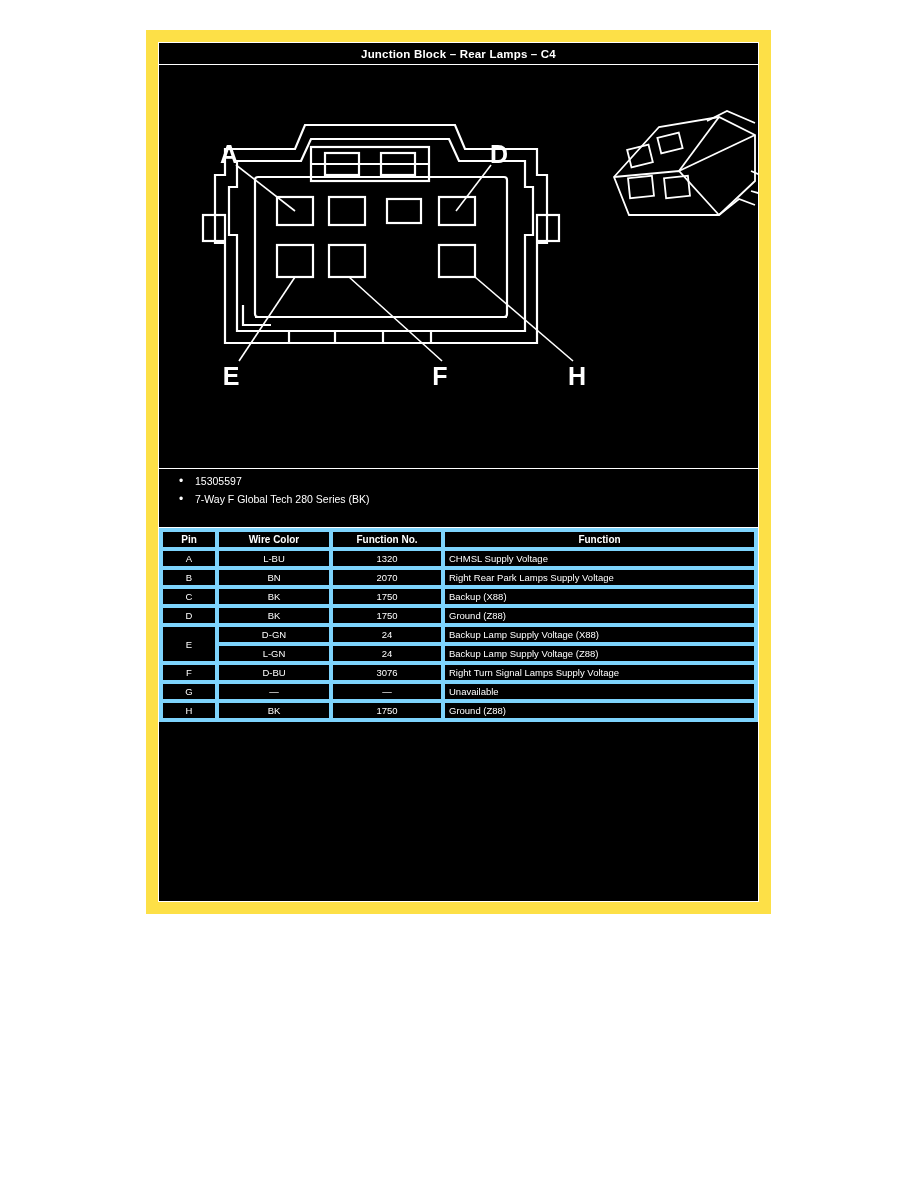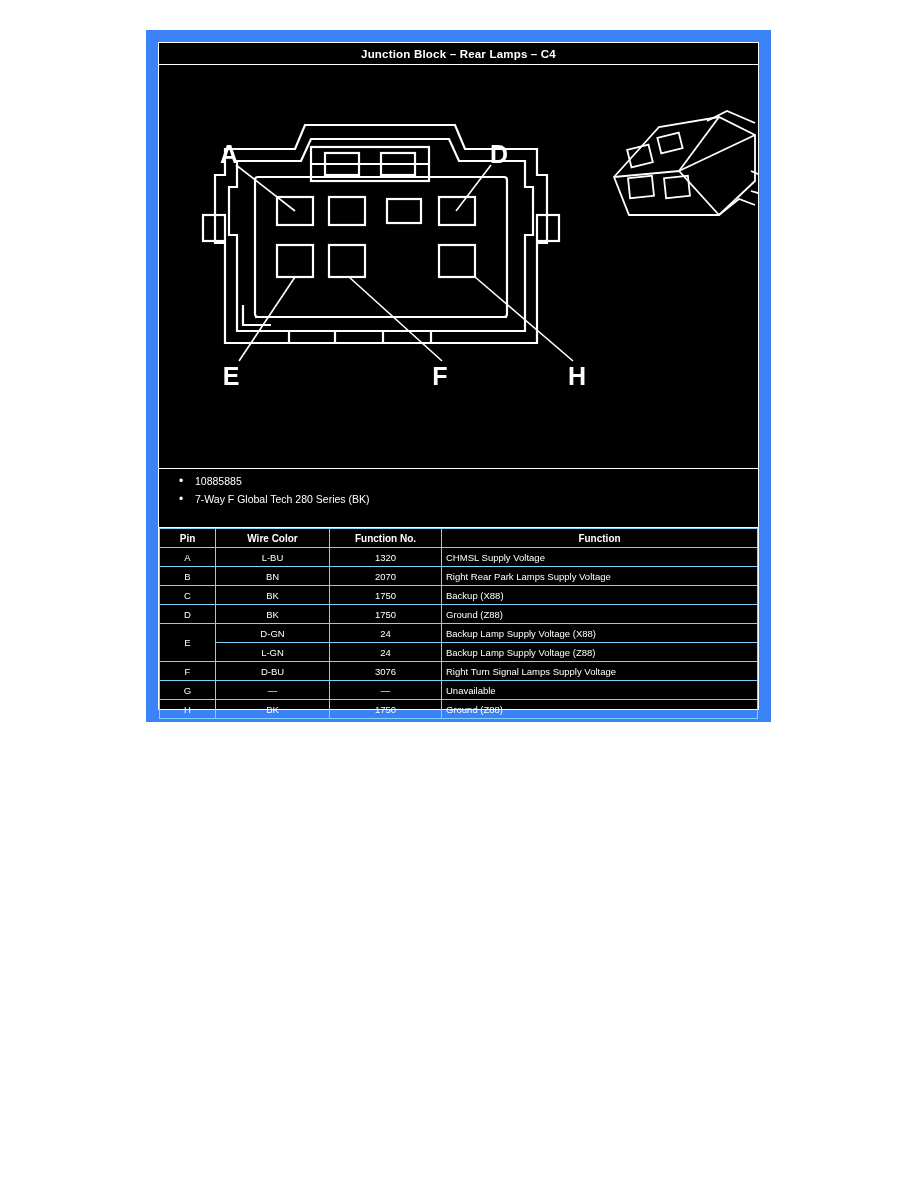--- a/index.html
+++ b/index.html
@@ -16,22 +16,22 @@
     height: 1188px;
     background: #ffffff;
     overflow: hidden;
   }
   
   #figure-panel {
     position: absolute;
     left: 146px;
     top: 30px;
     width: 625px;
-    height: 692px;
-    background: #3b82f6;
+    height: 884px;
+    background: #fde047;
     box-sizing: border-box;
     padding: 12px;
   }
   .inner-frame {
     position: relative;
     width: 100%;
     height: 100%;
     border: 1px solid #ffffff;
     box-sizing: border-box;
     background: #000000;
@@ -120,21 +120,21 @@
   }
   table.pin-table {
     width: 100%;
     border-collapse: collapse;
     color: #ffffff;
     font-size: 9.5px;
     table-layout: fixed;
   }
   table.pin-table th,
   table.pin-table td {
-    border: 1px solid #7dd3fc;
+    border: 4px solid #7dd3fc;
     height: 19px;
     padding: 0 4px;
     box-sizing: border-box;
     font-weight: normal;
     overflow: hidden;
     white-space: nowrap;
   }
   table.pin-table th {
     font-weight: bold;
     text-align: center;
@@ -253,21 +253,21 @@
           <text x="72" y="320" fill="#ffffff" font-family="Liberation Sans, sans-serif" font-size="25" font-weight="bold" text-anchor="middle">E</text>
           <text x="281" y="320" fill="#ffffff" font-family="Liberation Sans, sans-serif" font-size="25" font-weight="bold" text-anchor="middle">F</text>
           <text x="418" y="320" fill="#ffffff" font-family="Liberation Sans, sans-serif" font-size="25" font-weight="bold" text-anchor="middle">H</text>
         </svg>
       </div>
 
       <div id="part-info">
         <div id="part-info-values">
           <div class="bullet-row">
             <span class="bullet-dot">•</span>
-            <span>10885885</span>
+            <span>15305597</span>
           </div>
           <div class="bullet-row">
             <span class="bullet-dot">•</span>
             <span>7-Way F Global Tech 280 Series (BK)</span>
           </div>
         </div>
       </div>
 
       <div id="pin-table-wrap">
         <table class="pin-table">

